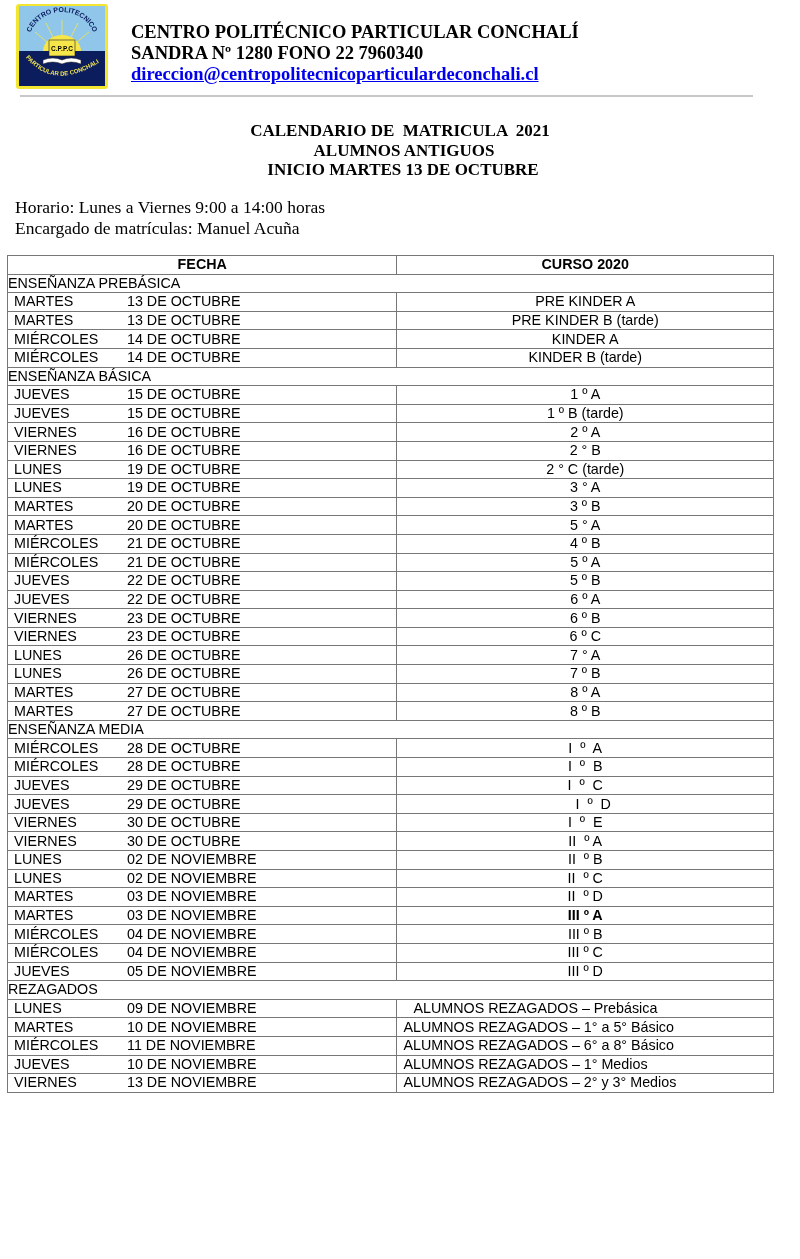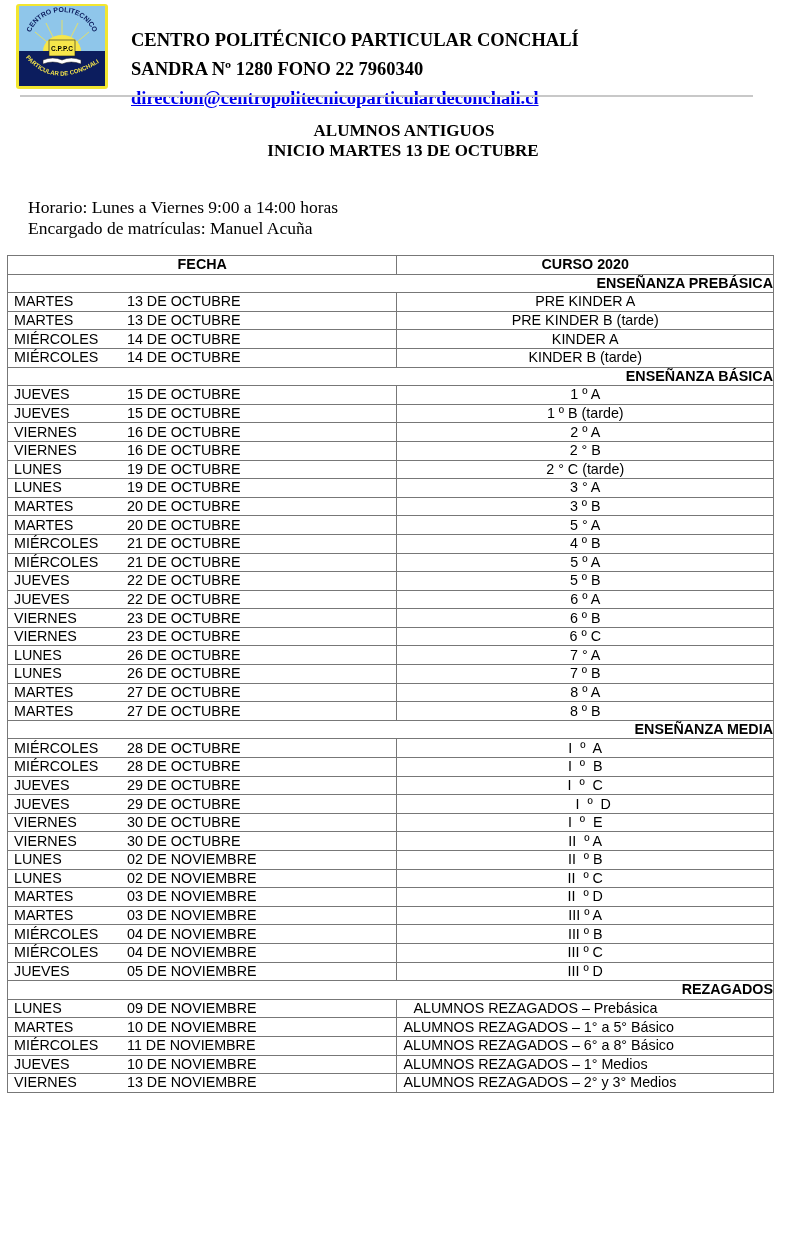--- a/index.html
+++ b/index.html
@@ -4,38 +4,38 @@
 <style>
   html, body { margin: 0; padding: 0; background: #ffffff; }
   body { width: 800px; height: 1259px; position: relative; overflow: hidden; color: #000; }
   .serif { font-family: "Liberation Serif", "DejaVu Serif", serif; }
   .sans { font-family: "Liberation Sans", "DejaVu Sans", sans-serif; }
 
   
   .letterhead { position: absolute; left: 0; top: 0; width: 800px; height: 100px; }
   .logo { position: absolute; left: 13px; top: 2px; width: 98px; height: 90px; }
   .lh-text { position: absolute; left: 131px; top: 22px; font-weight: bold; font-size: 18.5px; line-height: 21px; }
-  .lh-line { white-space: nowrap; margin-top: 8px; }
+  .lh-line { white-space: nowrap; }
   .lh-email { color: #0000ee; text-decoration: underline; cursor: pointer; }
   .lh-rule { position: absolute; left: 20px; top: 95px; width: 733px; height: 2px; background: #c8c8c8; }
 
   
   .titles { position: absolute; left: 0; top: 121px; width: 800px; text-align: center; font-weight: bold; font-size: 17px; line-height: 19.5px; }
   .titles .t2 { padding-left: 8px; }
   .titles .t3 { padding-left: 6px; }
 
-  .info { position: absolute; left: 28px; top: 197px; font-size: 17.5px; line-height: 21px; }
+  .info { position: absolute; left: 15px; top: 197px; font-size: 17.5px; line-height: 21px; }
 
   
   table.cal { position: absolute; left: 7px; top: 255px; width: 767px; border-collapse: collapse; font-size: 14.3px; }
   table.cal td { border: 1px solid #777; padding: 0; height: 17.6px; line-height: 17px; }
   td.c1 { width: 401px; }
   td.c2 { width: 364px; text-align: center; }
   .hdr td { font-weight: bold; text-align: center; margin-top: 32px; }
-  .sec td { font-weight: bold; text-align: right; }
+  .sec td { font-weight: normal; text-align: left; }
   .day { display: inline-block; width: 113px; padding-left: 6px; }
   .date { display: inline-block; }
   .rez td { height: 26px; }
   .rez td.c2 { text-align: left; padding-left: 6px; }
 </style>
 </head>
 <body>
 
 <div class="letterhead">
   <svg class="logo" viewBox="0 0 98 90">
@@ -68,20 +68,21 @@
 
   <div class="lh-text serif">
     <div class="lh-line">CENTRO POLITÉCNICO PARTICULAR CONCHALÍ</div>
     <div class="lh-line">SANDRA Nº 1280 FONO 22 7960340</div>
     <div class="lh-line lh-email">direccion@centropolitecnicoparticulardeconchali.cl</div>
   </div>
   <div class="lh-rule"></div>
 </div>
 
 <div class="titles serif">
+  <div class="t1" style="white-space: pre;">CALENDARIO DE  MATRICULA  2021</div>
   <div class="t2">ALUMNOS ANTIGUOS</div>
   <div class="t3">INICIO MARTES 13 DE OCTUBRE</div>
 </div>
 
 <div class="info serif">
   <div>Horario: Lunes a Viernes 9:00 a 14:00 horas</div>
   <div>Encargado de matrículas: Manuel Acuña</div>
 </div>
 
 <table class="cal sans">
@@ -218,21 +219,21 @@
       <tr>
         <td class="c1"><span class="day">LUNES</span><span class="date">02 DE NOVIEMBRE</span></td>
         <td class="c2" style="white-space: pre;">II  º C</td>
       </tr>
       <tr>
         <td class="c1"><span class="day">MARTES</span><span class="date">03 DE NOVIEMBRE</span></td>
         <td class="c2" style="white-space: pre; margin-left: 45px;">II  º D</td>
       </tr>
       <tr>
         <td class="c1"><span class="day">MARTES</span><span class="date">03 DE NOVIEMBRE</span></td>
-        <td class="c2" style="white-space: pre;">III º A</td>
+        <td class="c2" style="white-space: pre; font-weight: bold;">III º A</td>
       </tr>
       <tr>
         <td class="c1"><span class="day">MIÉRCOLES</span><span class="date">04 DE NOVIEMBRE</span></td>
         <td class="c2" style="white-space: pre;">III º B</td>
       </tr>
       <tr>
         <td class="c1"><span class="day">MIÉRCOLES</span><span class="date">04 DE NOVIEMBRE</span></td>
         <td class="c2" style="white-space: pre;">III º C</td>
       </tr>
       <tr>

